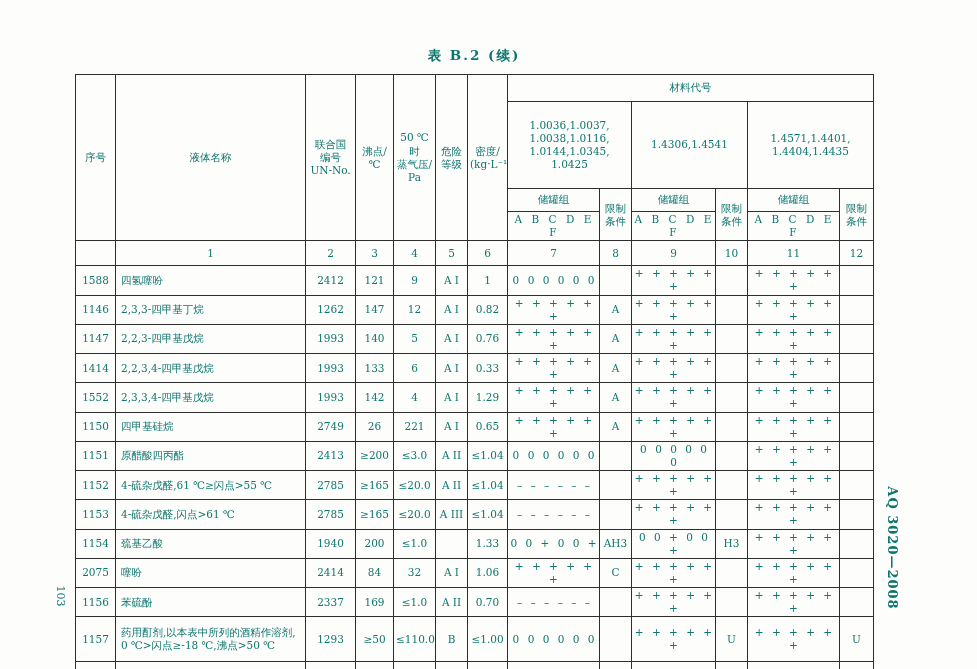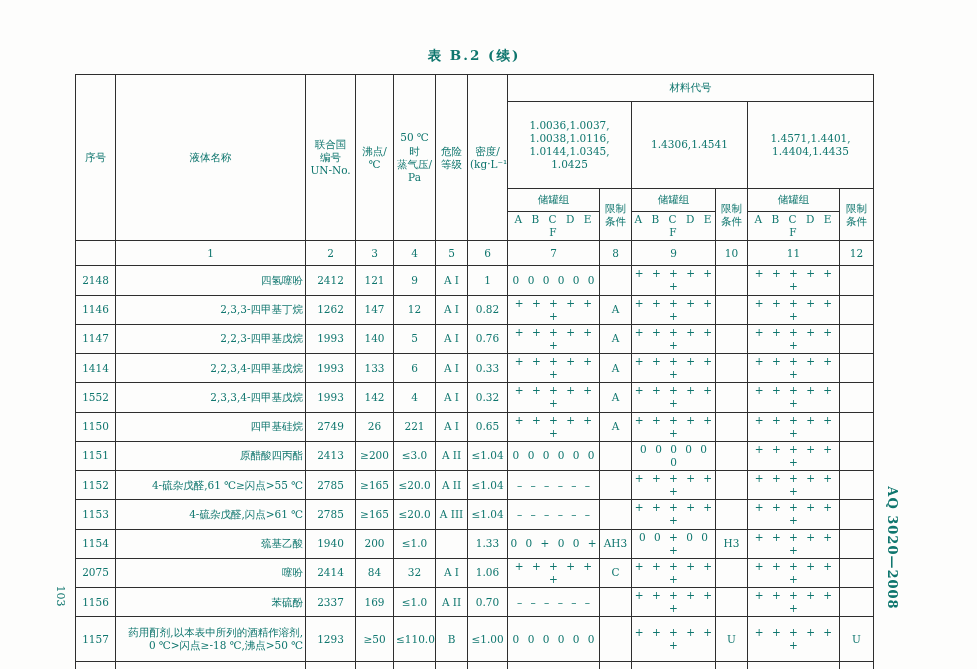--- a/index.html
+++ b/index.html
@@ -2,21 +2,21 @@
 <html><head>
 <meta charset="utf-8">
 <style>
   html,body{margin:0;padding:0}
   body{width:977px;height:669px;background:#ededea;font-family:"DejaVu Serif","Liberation Serif",serif}
   .page{position:relative;width:977px;height:669px;background:#fdfdfc;overflow:hidden;color:#0f766e}
   .title{position:absolute;left:75px;top:47px;width:798px;text-align:center;font-size:13.5px;font-weight:bold;letter-spacing:2px}
   table.main{position:absolute;left:75px;top:74px;width:798px;border-collapse:collapse;table-layout:fixed}
   th,td{border:1px solid #2e2e2e;font-weight:normal;font-size:10.5px;text-align:center;vertical-align:middle;padding:1px 2px;line-height:1.25;overflow:hidden}
   .pre{white-space:pre-line}
-  td.name{text-align:right;padding-left:5px;white-space:pre-line}
+  td.name{text-align:left;padding-left:5px;white-space:pre-line}
   .grp{word-spacing:5px}
   .letters{word-spacing:4px;letter-spacing:1px}
   tr.h-a th{height:24px}
   tr.h-b th{height:84px}
   tr.h-c th{height:20px}
   tr.h-d th{height:18px}
   tr.h-e th{height:22px}
   tbody td{height:22px}
   tbody tr.tall td{height:42px}
   .side-label{position:absolute;left:892px;top:548px;transform:translate(-50%,-50%) rotate(90deg);font-size:13px;font-weight:bold;white-space:nowrap;letter-spacing:1px}
@@ -99,21 +99,21 @@
         <th>7</th>
         <th>8</th>
         <th>9</th>
         <th>10</th>
         <th>11</th>
         <th>12</th>
       </tr>
     </thead>
     <tbody id="tbody">
         <tr>
-          <td>2148</td>
+          <td>1588</td>
           <td class="name">四氢噻吩</td>
           <td>2412</td>
           <td>121</td>
           <td>9</td>
           <td>A I</td>
           <td>1</td>
           <td class="grp">0 0 0 0 0 0</td>
           <td></td>
           <td class="grp">+ + + + + +</td>
           <td></td>
@@ -165,21 +165,21 @@
           <td class="grp">+ + + + + +</td>
           <td></td>
         </tr>
         <tr>
           <td>1552</td>
           <td class="name">2,3,3,4-四甲基戊烷</td>
           <td>1993</td>
           <td>142</td>
           <td>4</td>
           <td>A I</td>
-          <td>0.32</td>
+          <td>1.29</td>
           <td class="grp">+ + + + + +</td>
           <td>A</td>
           <td class="grp">+ + + + + +</td>
           <td></td>
           <td class="grp">+ + + + + +</td>
           <td></td>
         </tr>
         <tr>
           <td>1150</td>
           <td class="name">四甲基硅烷</td>

